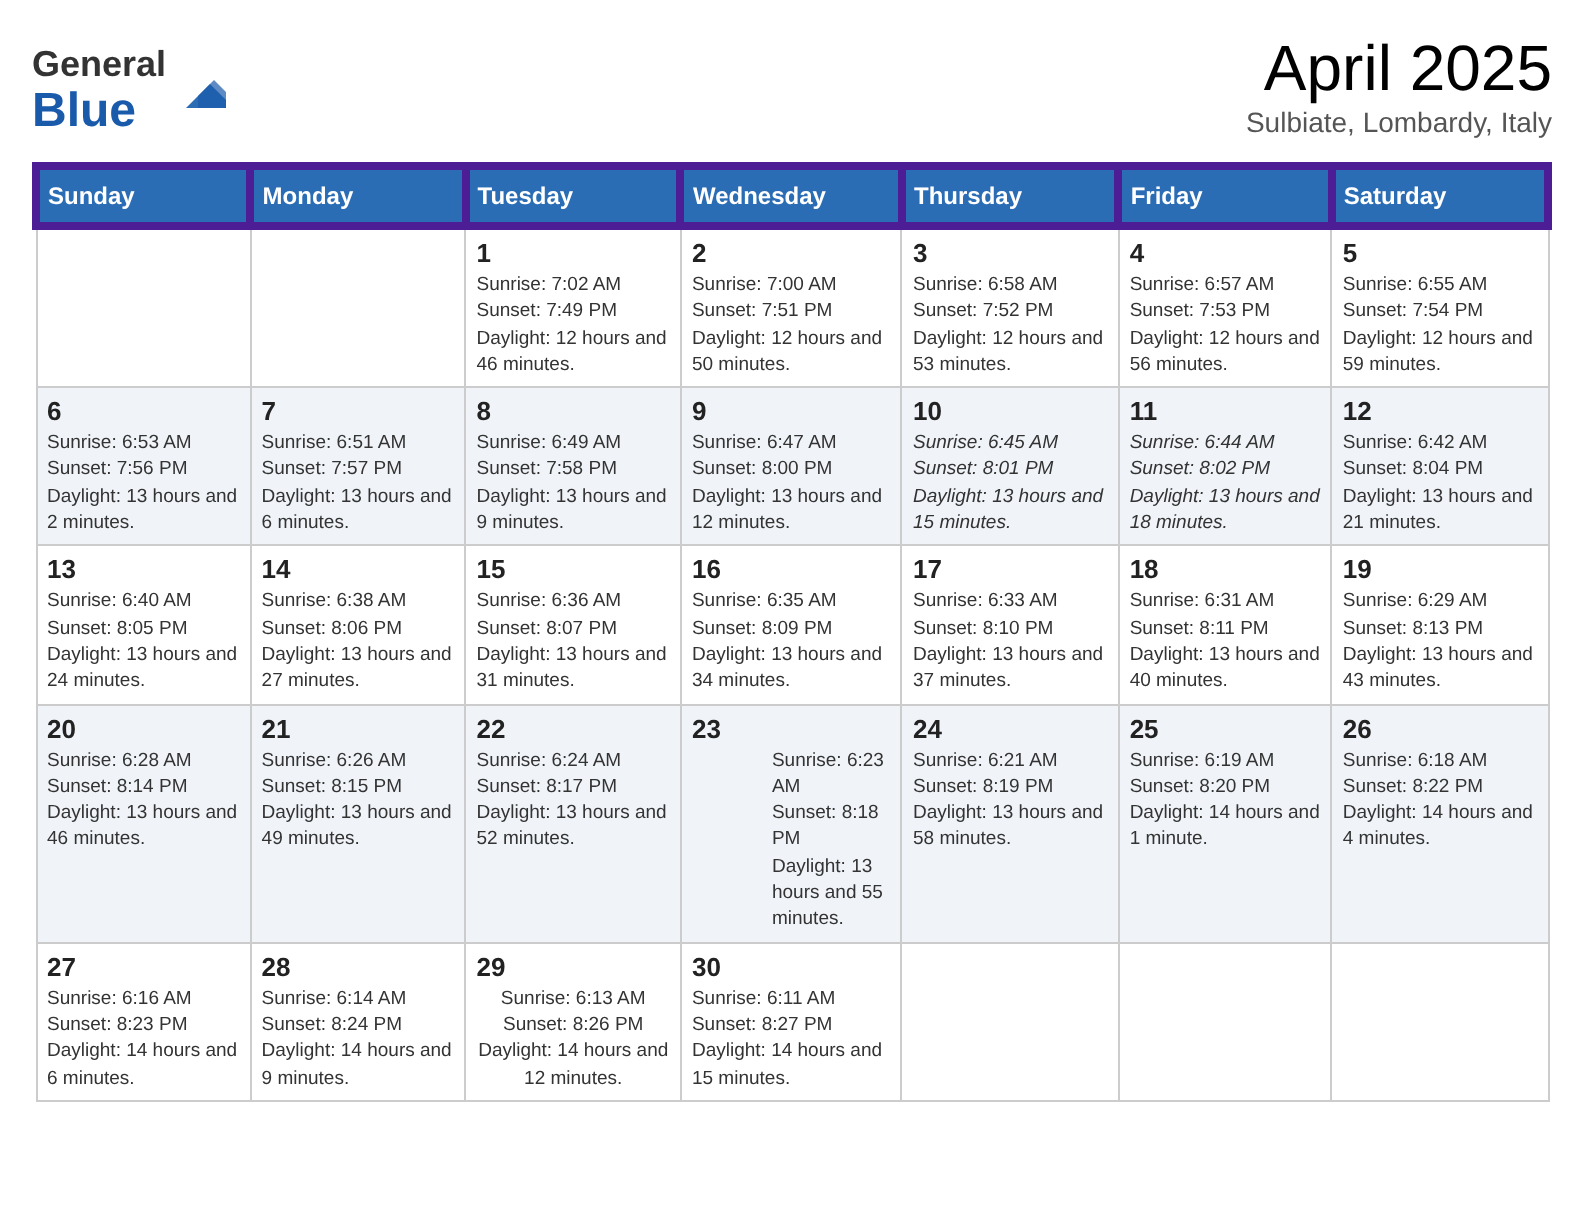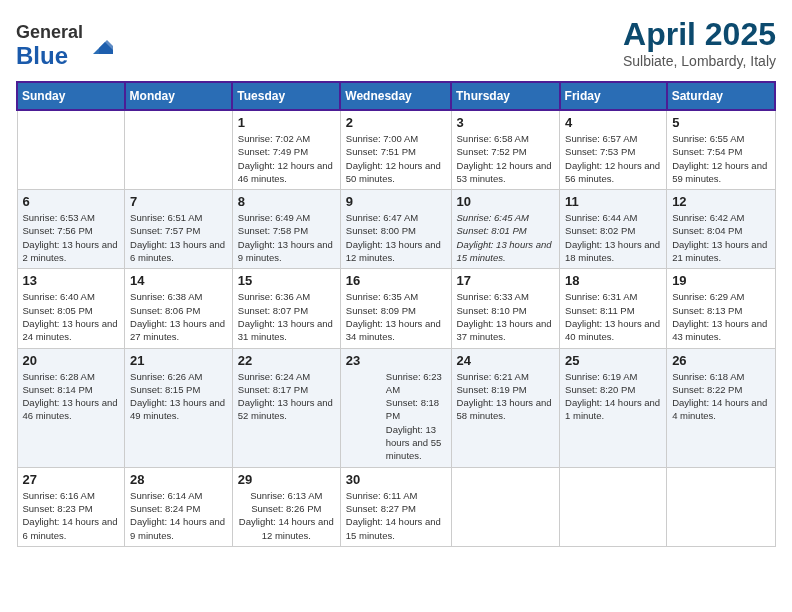--- a/index.html
+++ b/index.html
@@ -38,40 +38,40 @@
     .logo-icon {
       width: 28px;
       height: 28px;
       margin-left: 2px;
     }
     .title-block {
       text-align: right;
     }
     .month-title {
       font-size: 32px;
-      font-weight: bold;
-      color: #0c4a6e;
+      font-weight: normal;
+      color: #000000;
     }
     .location {
       font-size: 14px;
       color: #555;
     }
     .calendar {
       width: 100%;
       border-collapse: collapse;
       border: 1px solid #ccc;
     }
     .calendar th {
       background: #2a6db5;
       color: #fff;
       font-size: 12px;
       font-weight: bold;
       padding: 6px 4px;
       text-align: left;
-      border: 2px solid #4c1d95;
+      border: 4px solid #4c1d95;
     }
     .calendar td {
       vertical-align: top;
       border: 1px solid #ccc;
       padding: 4px 5px;
       width: 113px;
       min-height: 80px;
       font-size: 10px;
       color: #333;
       background: #fff;
@@ -192,21 +192,21 @@
 Daylight: 13 hours and 12 minutes.</div>
         </td>
         <td>
           <span class="day-num">10</span>
           <div class="day-info" style="white-space: pre-line; font-style: italic;">Sunrise: 6:45 AM
 Sunset: 8:01 PM
 Daylight: 13 hours and 15 minutes.</div>
         </td>
         <td>
           <span class="day-num">11</span>
-          <div class="day-info" style="white-space: pre-line;">Sunrise: 6:44 AM
+          <div class="day-info" style="white-space: pre-line; font-style: italic;">Sunrise: 6:44 AM
 Sunset: 8:02 PM
 Daylight: 13 hours and 18 minutes.</div>
         </td>
         <td>
           <span class="day-num">12</span>
           <div class="day-info" style="white-space: pre-line;">Sunrise: 6:42 AM
 Sunset: 8:04 PM
 Daylight: 13 hours and 21 minutes.</div>
         </td>
       </tr>

